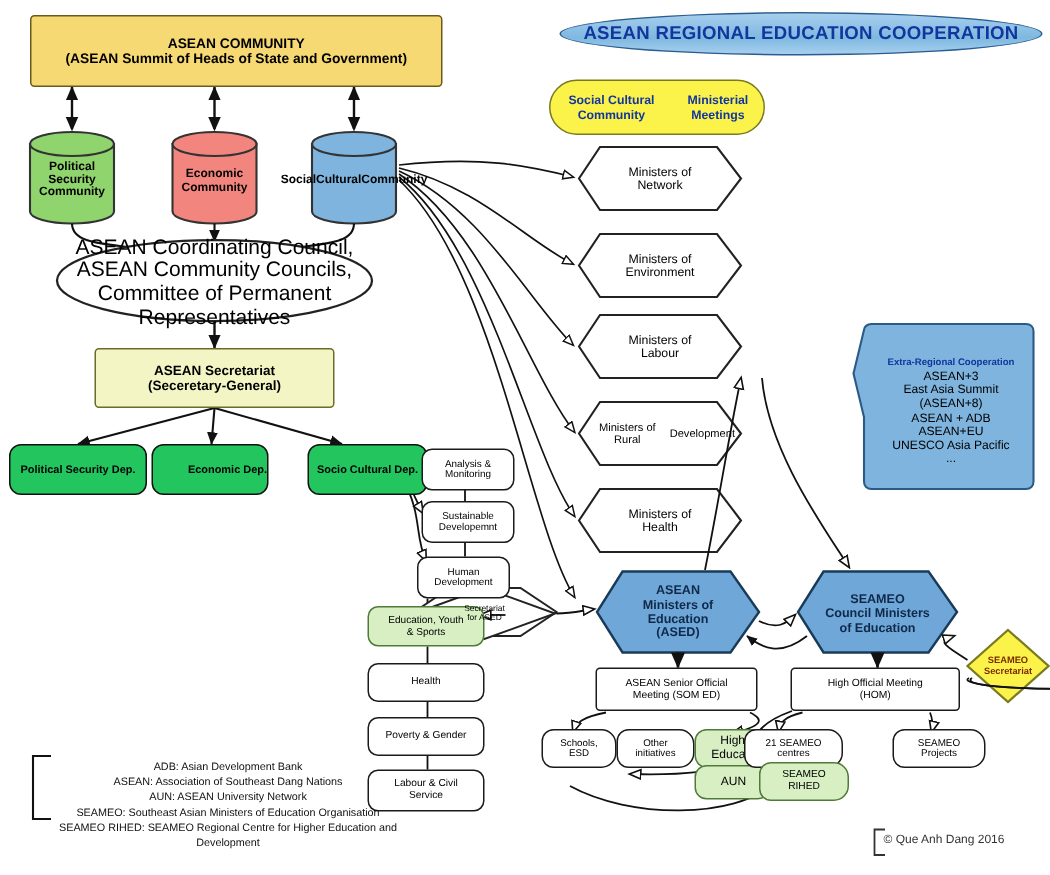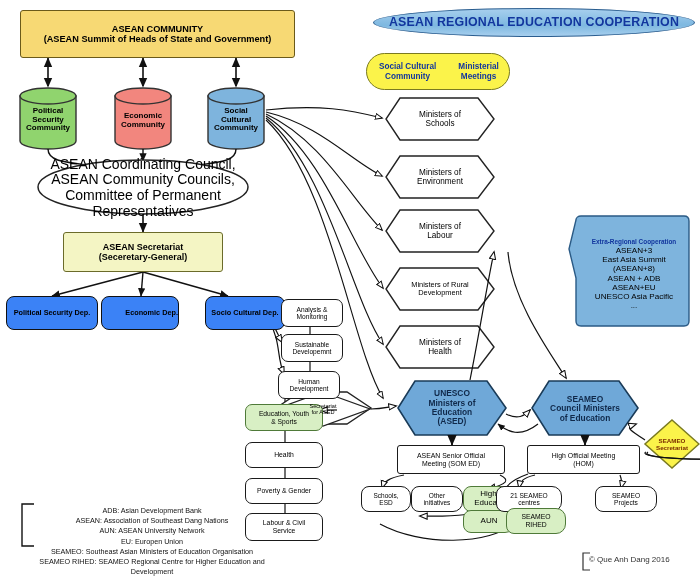--- a/index.html
+++ b/index.html
@@ -3,21 +3,21 @@
 <meta charset="utf-8">
 <style>
   html,body{margin:0;padding:0;background:#ffffff;}
   #root{position:relative;width:700px;height:583px;overflow:hidden;
         font-family:"Liberation Sans",sans-serif;background:#fff;}
   .node{position:absolute;box-sizing:border-box;display:flex;align-items:center;
         justify-content:center;text-align:center;color:#000;}
   .node span{display:block;line-height:1.12;}
   
   .rrect{border:1.4px solid #1a1a1a;border-radius:7px;background:#fff;}
-  .rrect-thick{border:1.8px solid #111;border-radius:8px;background:#3b82f6;}
+  .rrect-thick{border:1.8px solid #111;border-radius:8px;background:#22c55e;}
   
   #asean-community{border:1.6px solid #6b5a1a;border-radius:3px;background:#f7d974;}
   #asean-secretariat{border:1.6px solid #6b6b2a;border-radius:3px;background:#f4f5c4;}
   #title-banner{border:1.8px solid #2a5d8f;border-radius:50%/50%;
      background:linear-gradient(#a7cfee,#7eb8e0 60%,#a7cfee);}
   #scc-ministerial{border:1.8px solid #7a7a20;border-radius:26px;background:#fbf34a;}
   svg.layer{position:absolute;left:0;top:0;width:700px;height:583px;pointer-events:none;}
   .legend{position:absolute;font-size:7.2px;line-height:1.42;color:#111;}
   .copyright{position:absolute;font-size:8px;color:#333;}
 </style>
@@ -163,21 +163,21 @@
 
   <div class="node" style="left:20px;top:96px;width:56px;height:48px;flex-direction:column;font-size:8px;font-weight:bold;">
     <span>Political</span>
     <span>Security</span>
     <span>Community</span>
   </div>
   <div class="node" style="left:115px;top:100px;width:56px;height:42px;flex-direction:column;font-size:8px;font-weight:bold;">
     <span>Economic</span>
     <span>Community</span>
   </div>
-  <div class="node" style="left:208px;top:96px;width:56px;height:48px;flex-direction:column;font-size:8px;font-weight:bold;">
+  <div class="node" style="left:208px;top:96px;width:56px;height:48px;flex-direction:row;font-size:8px;font-weight:bold;">
     <span>Social</span>
     <span>Cultural</span>
     <span>Community</span>
   </div>
 
   <div class="node" style="left:38px;top:168px;width:210px;height:40px;flex-direction:column;font-size:14px;">
     <span>ASEAN Coordinating Council,</span>
     <span>ASEAN Community Councils,</span>
     <span>Committee of Permanent Representatives</span>
   </div>
@@ -234,52 +234,52 @@
     <span>ASEAN  REGIONAL EDUCATION COOPERATION</span>
   </div>
 
   <div class="node" id="scc-ministerial" style="left:366px;top:53px;width:144px;height:37px;font-size:8.2px;font-weight:bold;color:#12369e;">
     <span>Social Cultural Community</span>
     <span>Ministerial Meetings</span>
   </div>
 
   <div class="node" style="left:392px;top:104px;width:96px;height:30px;flex-direction:column;font-size:8.2px;">
     <span>Ministers of</span>
-    <span>Schools</span>
+    <span>Network</span>
   </div>
   <div class="node" style="left:392px;top:162px;width:96px;height:30px;flex-direction:column;font-size:8.2px;">
     <span>Ministers of</span>
     <span>Environment</span>
   </div>
   <div class="node" style="left:392px;top:216px;width:96px;height:30px;flex-direction:column;font-size:8.2px;">
     <span>Ministers of</span>
     <span>Labour</span>
   </div>
-  <div class="node" style="left:390px;top:274px;width:100px;height:30px;flex-direction:column;font-size:7.4px;">
+  <div class="node" style="left:390px;top:274px;width:100px;height:30px;flex-direction:row;font-size:7.4px;">
     <span>Ministers of Rural</span>
     <span>Development</span>
   </div>
   <div class="node" style="left:392px;top:332px;width:96px;height:30px;flex-direction:column;font-size:8.2px;">
     <span>Ministers of</span>
     <span>Health</span>
   </div>
 
   <div class="node" style="left:578px;top:228px;width:112px;height:92px;flex-direction:column;font-size:8.1px;">
     <span style="font-size:6.4px;font-weight:bold;color:#12369e;margin-bottom:1px;">Extra-Regional Cooperation</span>
     <span>ASEAN+3</span>
     <span>East Asia Summit</span>
     <span>(ASEAN+8)</span>
     <span>ASEAN + ADB</span>
     <span>ASEAN+EU</span>
     <span>UNESCO Asia Pacific</span>
     <span>...</span>
   </div>
 
   <div class="node" style="left:402px;top:385px;width:100px;height:46px;flex-direction:column;font-size:8.4px;font-weight:bold;color:#10294a;">
-    <span>UNESCO</span>
+    <span>ASEAN</span>
     <span>Ministers of</span>
     <span>Education</span>
     <span>(ASED)</span>
   </div>
 
   <div class="node" style="left:534px;top:390px;width:102px;height:38px;flex-direction:column;font-size:8.4px;font-weight:bold;color:#10294a;">
     <span>SEAMEO</span>
     <span>Council  Ministers</span>
     <span>of Education</span>
   </div>
@@ -325,21 +325,20 @@
   </div>
   <div class="node rrect" style="left:506px;top:508px;width:60px;height:26px;flex-direction:column;font-size:6.8px;background:#d8efc4;border-color:#4f7a39;border-radius:8px 10px 10px 8px;">
     <span>SEAMEO</span>
     <span>RIHED</span>
   </div>
 
   <div class="legend" style="left:32px;top:506px;width:240px;text-align:center;">
     <div>ADB: Asian Development Bank</div>
     <div>ASEAN: Association of Southeast Dang Nations</div>
     <div>AUN: ASEAN University Network</div>
-    <div>EU: Europen Union</div>
     <div>SEAMEO: Southeast Asian Ministers of Education Organisation</div>
     <div>SEAMEO RIHED: SEAMEO Regional Centre for Higher Education and</div>
     <div>Development</div>
   </div>
 
   <div class="copyright" style="left:589px;top:555px;">© Que Anh Dang 2016</div>
 
 </div>
 
 </body></html>

